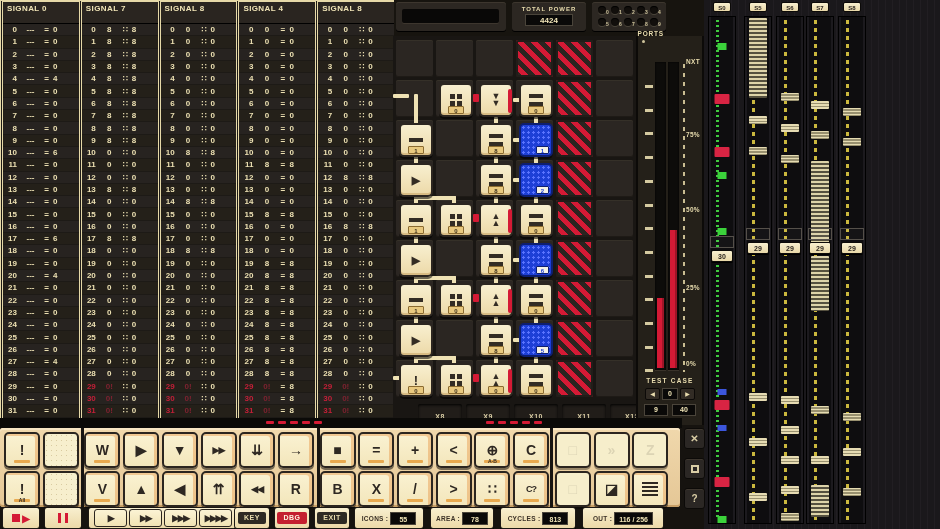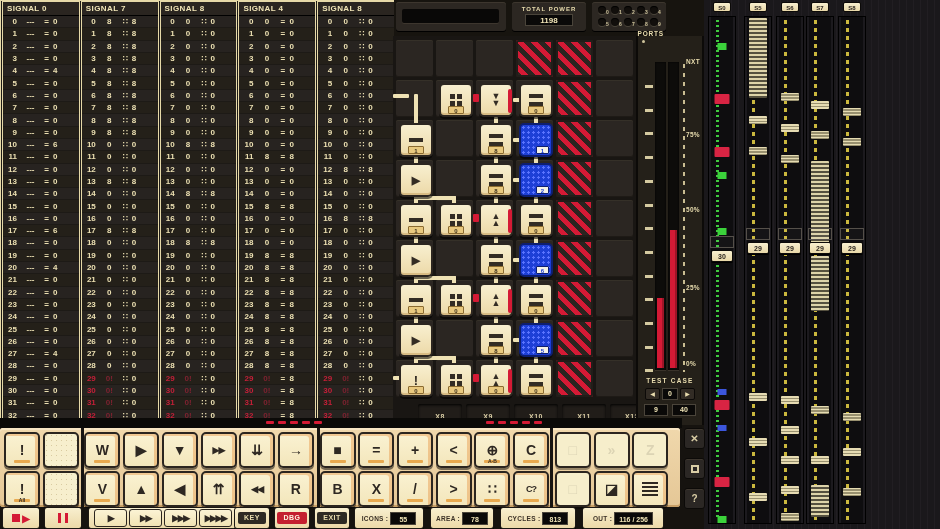--- a/index.html
+++ b/index.html
@@ -3,21 +3,21 @@
 <meta charset="utf-8">
 <style>
 *{margin:0;padding:0;box-sizing:border-box}
 html,body{width:940px;height:529px;overflow:hidden}
 body{background:#16130f;font-family:"Liberation Sans",sans-serif;position:relative}
 #app{position:absolute;inset:0}
 
 
 #signals{position:absolute;left:0;top:0;width:394px;height:422px;display:flex;background:#0c0a08}
 .sigcol{width:78.8px;border-left:3px double #e6d9a8;border-top:2px solid #e6d9a8;background:#1d1a16;overflow:hidden}
-.sighead{height:14px;line-height:14px;padding-left:4px;font-size:8px;font-weight:700;letter-spacing:.4px;color:#f0e4b6;background:#2a2520;border-bottom:1px solid #000;white-space:nowrap}
+.sighead{height:22px;line-height:14px;padding-left:4px;font-size:8px;font-weight:700;letter-spacing:.4px;color:#f0e4b6;background:#2a2520;border-bottom:1px solid #000;white-space:nowrap}
 .sigrow{height:11.3px;margin-bottom:1px;background:#272320;display:flex;align-items:center;font-size:8px;font-weight:700;color:#ece0b2;white-space:nowrap}
 .sigrow:nth-child(odd){background:#242019}
 .sigrow .ix{width:17px;text-align:right;padding-right:3px}
 .sigrow .vin{width:21px;text-align:center}
 .sigrow .sp{width:11px;text-align:center}
 .sigrow .vout{flex:1;text-align:left;padding-left:1px}
 .sigrow.err .ix{color:#c41f38}
 .sigrow .vin.errin{color:#7e2230}
 
 
@@ -1126,21 +1126,21 @@
         </div>
       </div>
     </div>
 
   <div id="topbar">
     <div class="tp-a">
       <div class="tp-a-inset"></div>
     </div>
     <div class="tp-b">
       <div class="tp-b-label">TOTAL POWER</div>
-      <div class="tp-b-value">1198</div>
+      <div class="tp-b-value">4424</div>
     </div>
     <div class="tp-c">
         <div class="portrow">
           <div class="port">
             <div class=""></div>
             <i></i>
             <b>0</b>
           </div>
           <div class="port">
             <div class=""></div>

